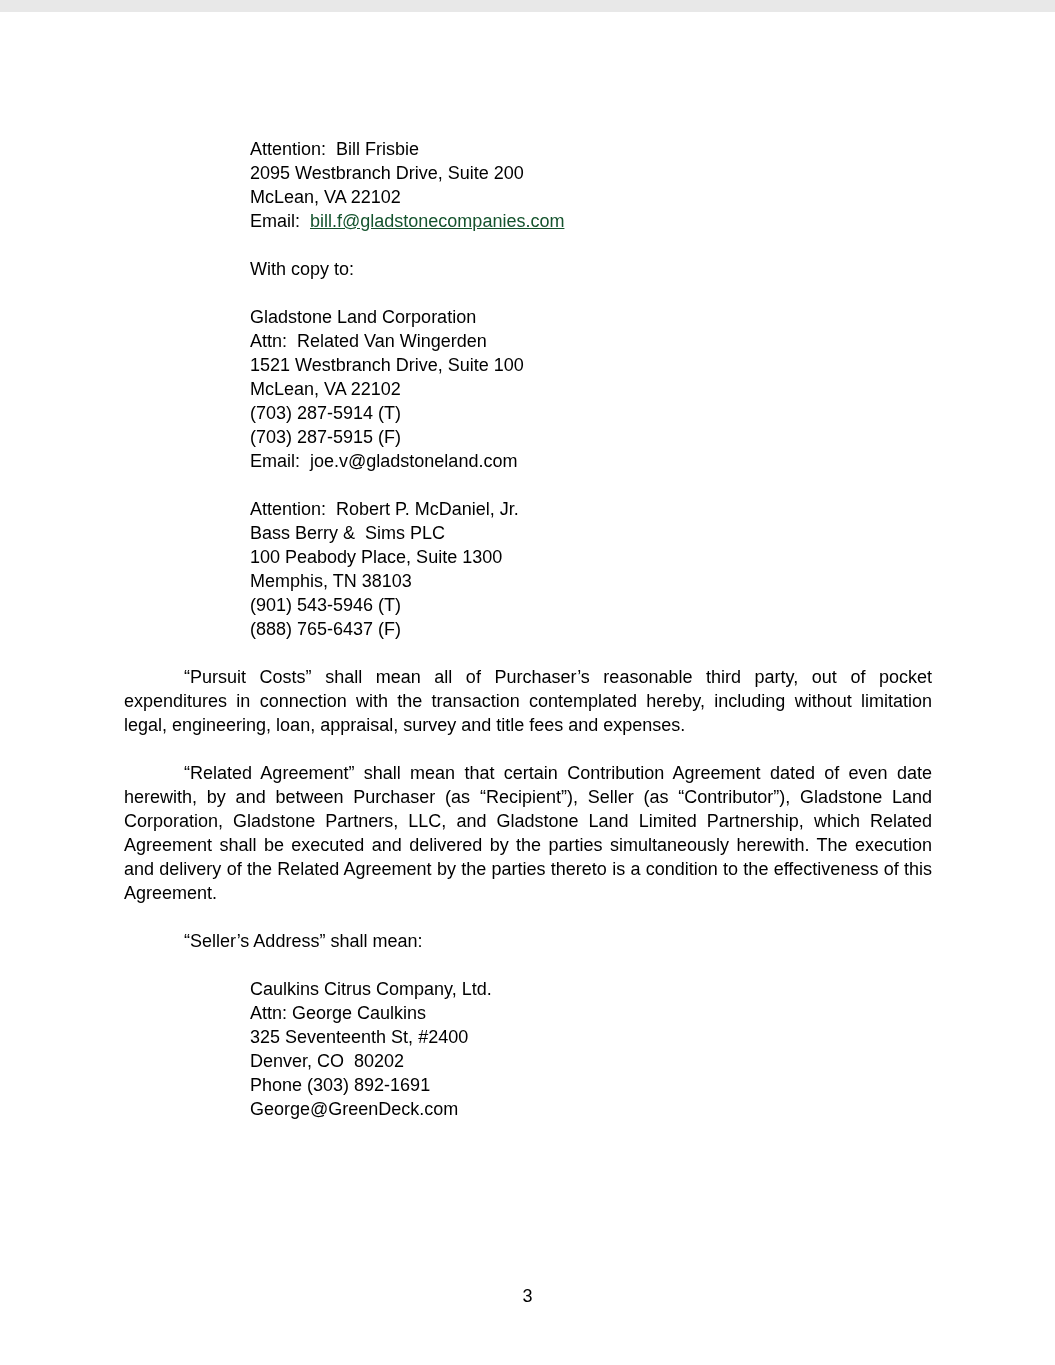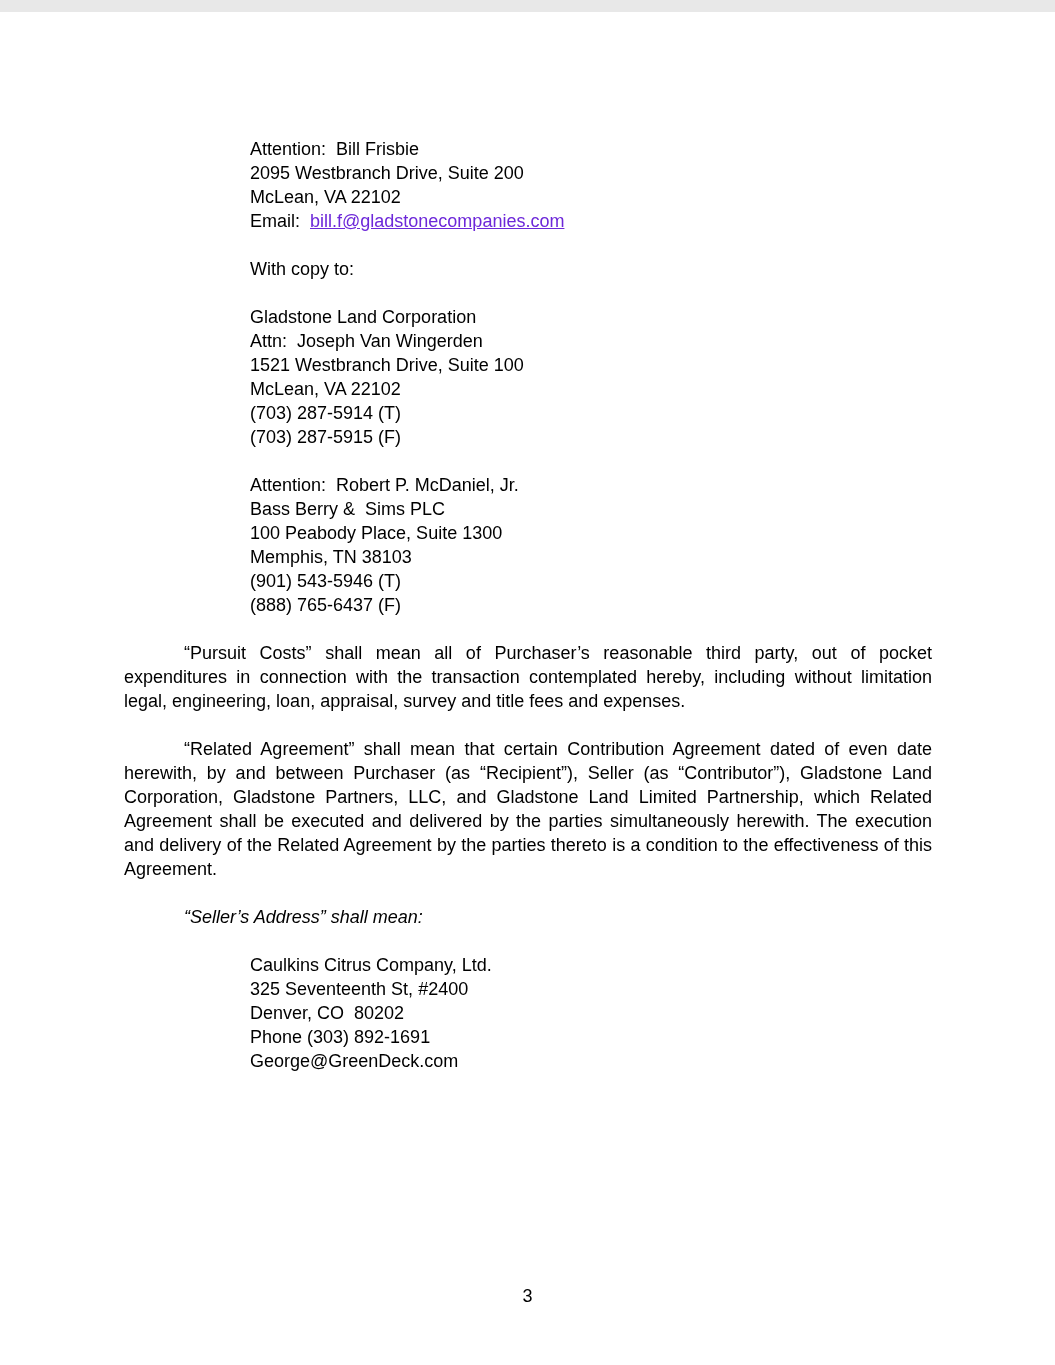--- a/index.html
+++ b/index.html
@@ -31,24 +31,23 @@
     white-space: pre-wrap;
     min-height: 24px;
   }
   .para {
     text-align: justify;
     text-justify: inter-word;
     text-indent: 60px;
   }
   .intro-line {
     text-indent: 60px;
-    font-style: italic;
   }
   .email-link {
-    color: #6d28d9;
+    color: #14532d;
     text-decoration: underline;
     cursor: pointer;
   }
   .page-number {
     position: absolute;
     top: 1272px;
     left: 0;
     width: 100%;
     text-align: center;
   }
@@ -64,45 +63,47 @@
     <div class="line">McLean, VA 22102</div>
     <div class="line"><span>Email:  </span><a href="#" class="email-link">bill.f@gladstonecompanies.com</a></div>
   </div>
 
   <div class="block address-block">
     <div class="line">With copy to:</div>
   </div>
 
   <div class="block address-block">
     <div class="line">Gladstone Land Corporation</div>
-    <div class="line">Attn:  Joseph Van Wingerden</div>
+    <div class="line">Attn:  Related Van Wingerden</div>
     <div class="line">1521 Westbranch Drive, Suite 100</div>
     <div class="line">McLean, VA 22102</div>
     <div class="line">(703) 287-5914 (T)</div>
     <div class="line">(703) 287-5915 (F)</div>
+    <div class="line">Email:  joe.v@gladstoneland.com</div>
   </div>
 
 
   <div class="block address-block">
     <div class="line">Attention:  Robert P. McDaniel, Jr.</div>
     <div class="line">Bass Berry &amp;  Sims PLC</div>
     <div class="line">100 Peabody Place, Suite 1300</div>
     <div class="line">Memphis, TN 38103</div>
     <div class="line">(901) 543-5946 (T)</div>
     <div class="line">(888) 765-6437 (F)</div>
   </div>
 
   <p class="block para">“Pursuit Costs” shall mean all of Purchaser’s reasonable third party, out of pocket expenditures in connection with the transaction contemplated hereby, including without limitation legal, engineering, loan, appraisal, survey and title fees and expenses.</p>
 
   <p class="block para">“Related Agreement” shall mean that certain Contribution Agreement dated of even date herewith, by and between Purchaser (as “Recipient”), Seller (as “Contributor”), Gladstone Land Corporation, Gladstone Partners, LLC, and Gladstone Land Limited Partnership, which Related Agreement shall be executed and delivered by the parties simultaneously herewith. The execution and delivery of the Related Agreement by the parties thereto is a condition to the effectiveness of this Agreement.</p>
 
   <div class="block intro-line">“Seller’s Address” shall mean:</div>
 
   <div class="block address-block">
     <div class="line">Caulkins Citrus Company, Ltd.</div>
+    <div class="line">Attn: George Caulkins</div>
     <div class="line">325 Seventeenth St, #2400</div>
     <div class="line">Denver, CO  80202</div>
     <div class="line">Phone (303) 892-1691</div>
     <div class="line">George@GreenDeck.com</div>
   </div>
 
   <div class="page-number">3</div>
 
 </div>
 

